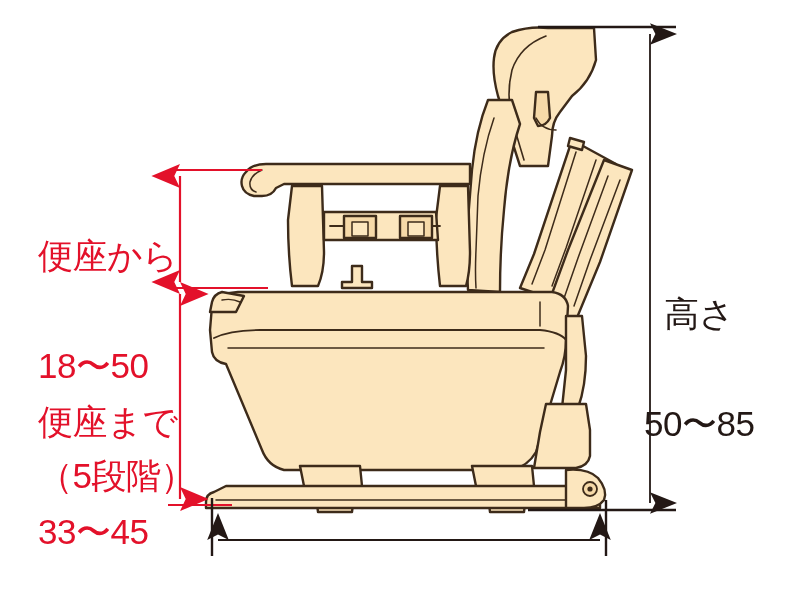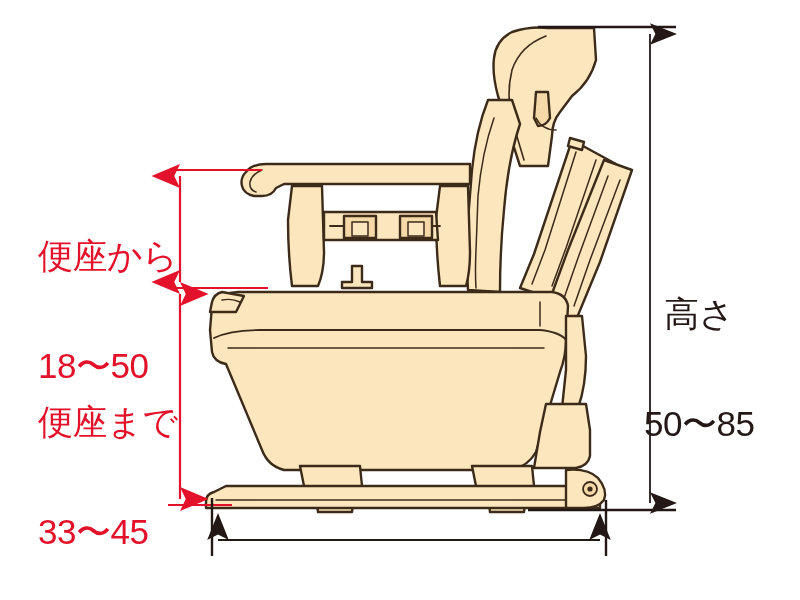--- a/index.html
+++ b/index.html
@@ -178,20 +178,21 @@
     <g stroke="#231815" stroke-width="2.4">
       <line x1="212" y1="498" x2="212" y2="556"></line>
       <line x1="606" y1="500" x2="606" y2="556"></line>
       <line stroke-width="1.8" x1="218" y1="540" x2="600" y2="540" marker-start="url(#arrowDark)" marker-end="url(#arrowDark)"></line>
     </g>
   </svg>
 
   <div class="dim-label red" id="label-seat-from">
     <span class="lbl-line">便座から</span>
     <span class="lbl-line">18〜50</span>
+    <span class="lbl-line">（5段階）</span>
   </div>
 
   <div class="dim-label red" id="label-seat-to">
     <span class="lbl-line">便座まで</span>
     <span class="lbl-line">33〜45</span>
     
   </div>
 
   <div class="dim-label dark" id="label-height">
     <span class="lbl-line">高さ</span>

